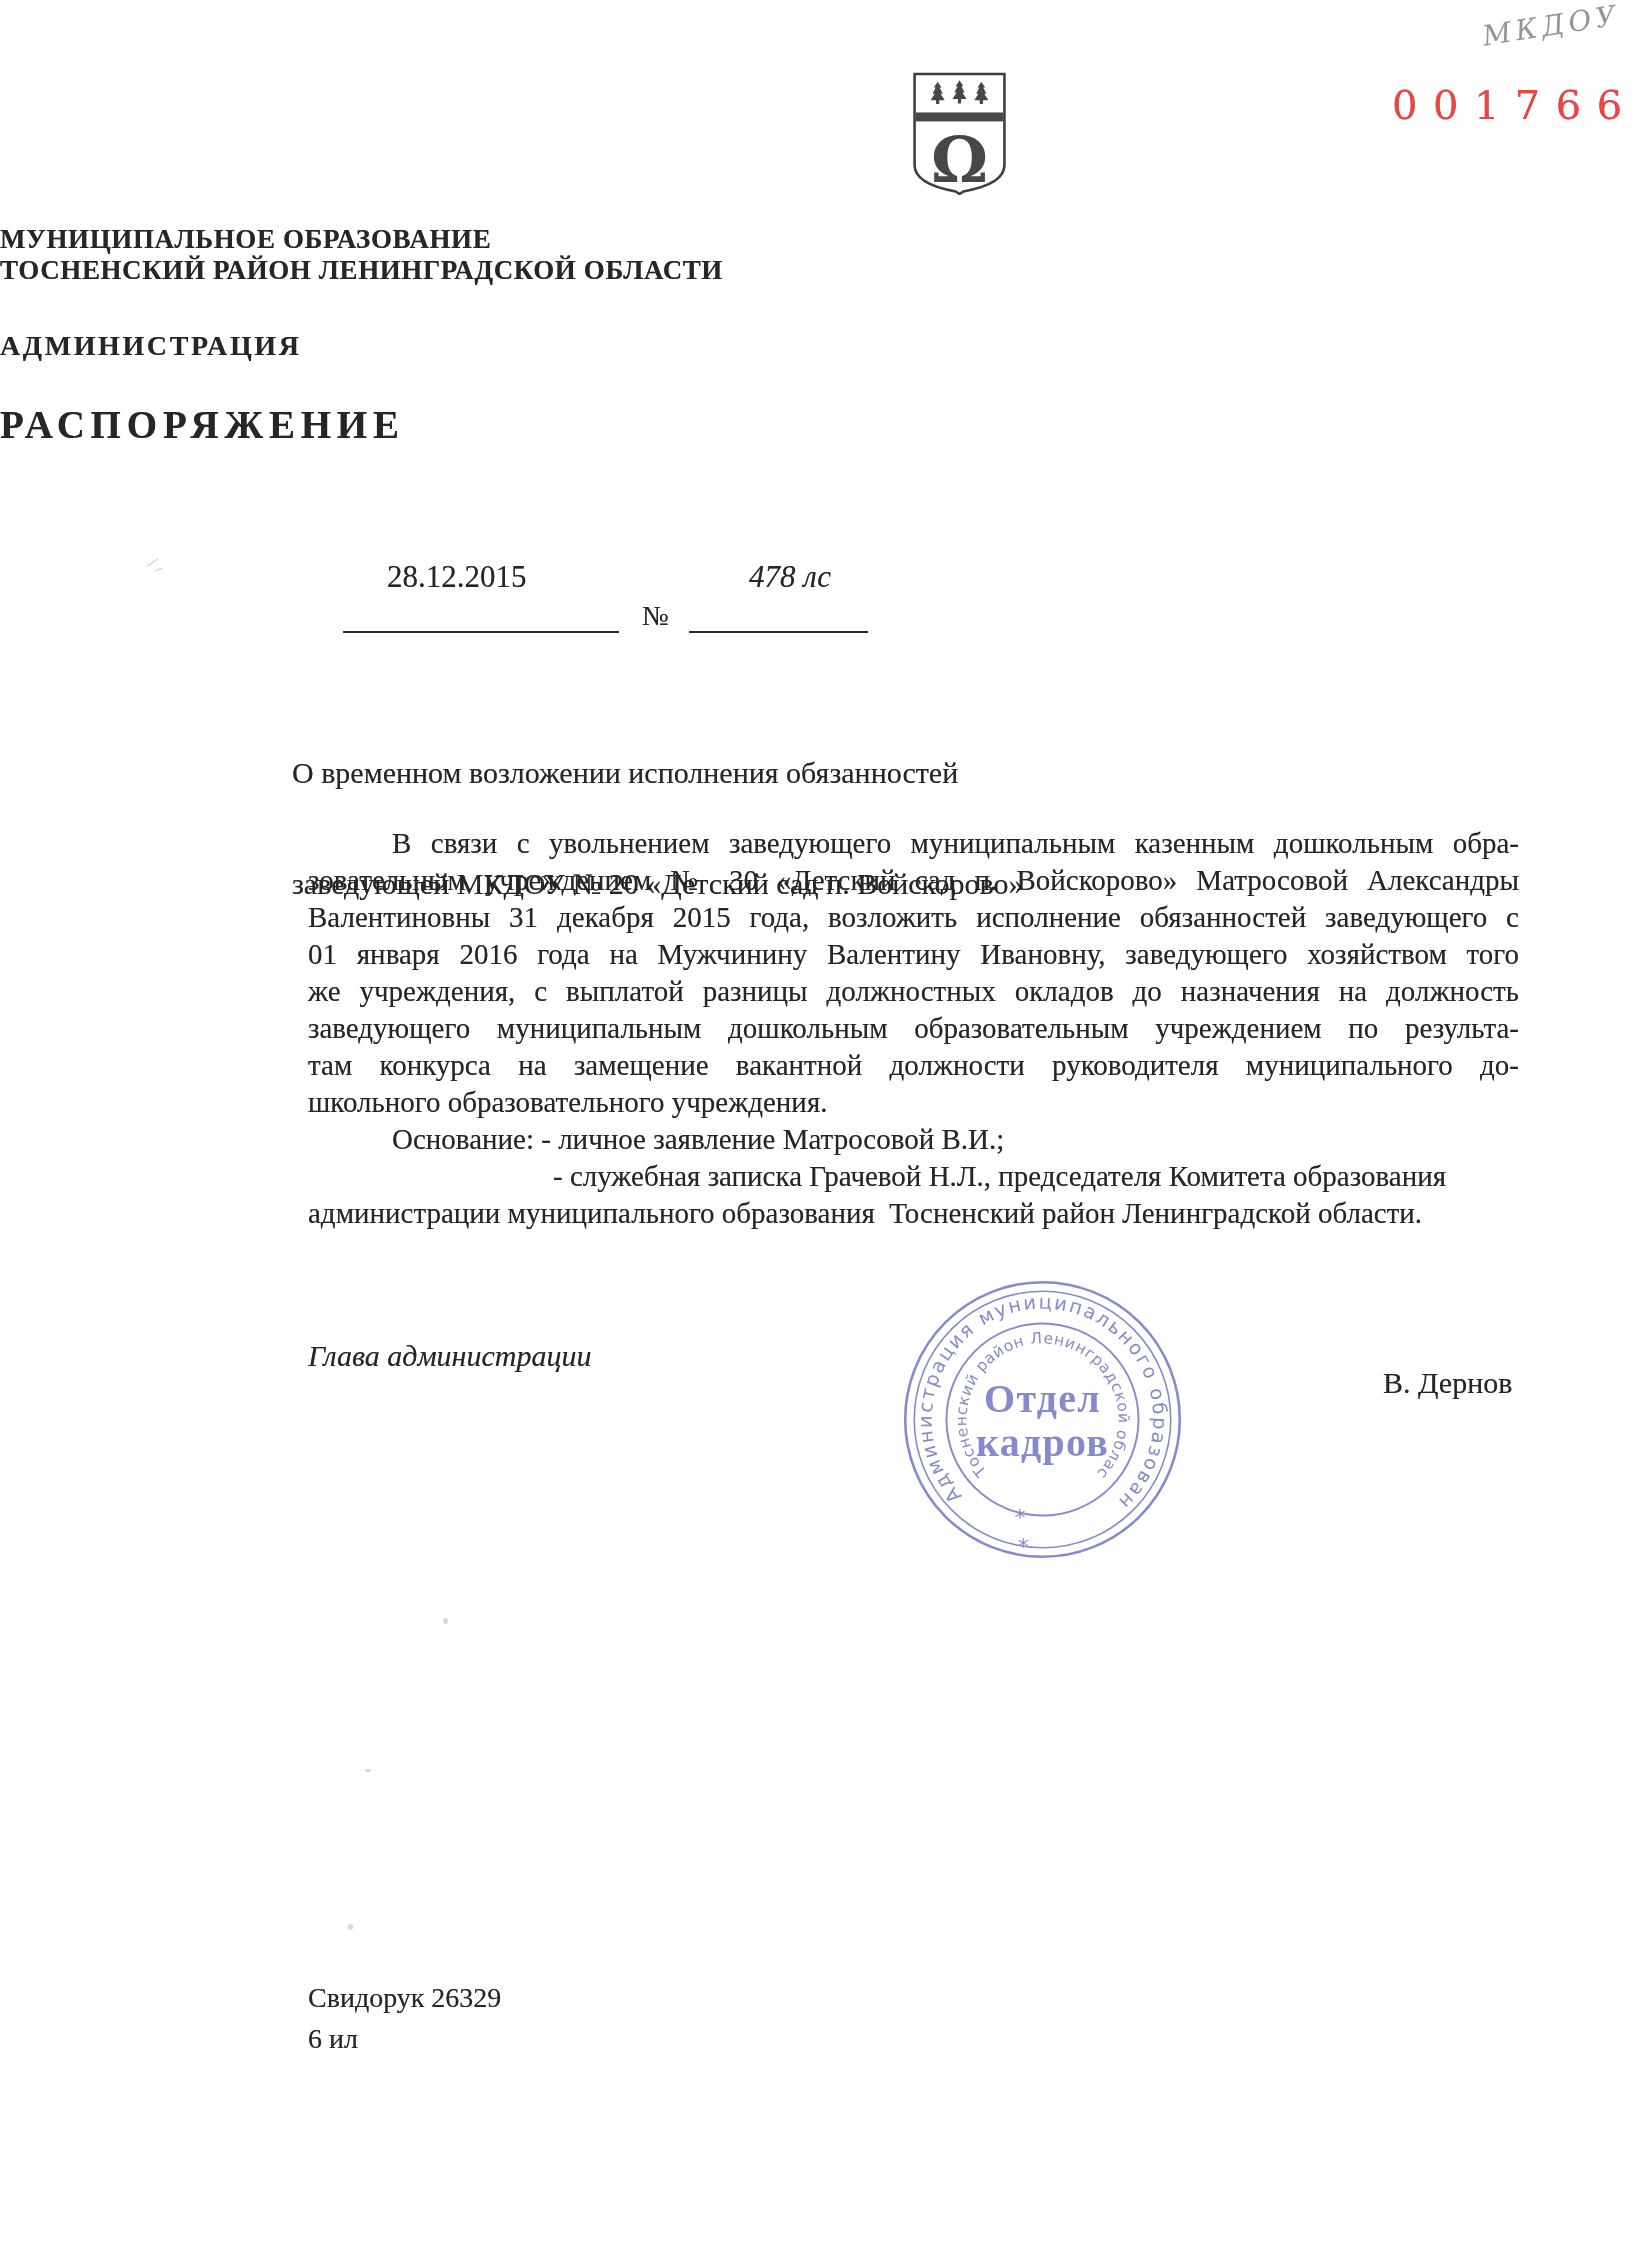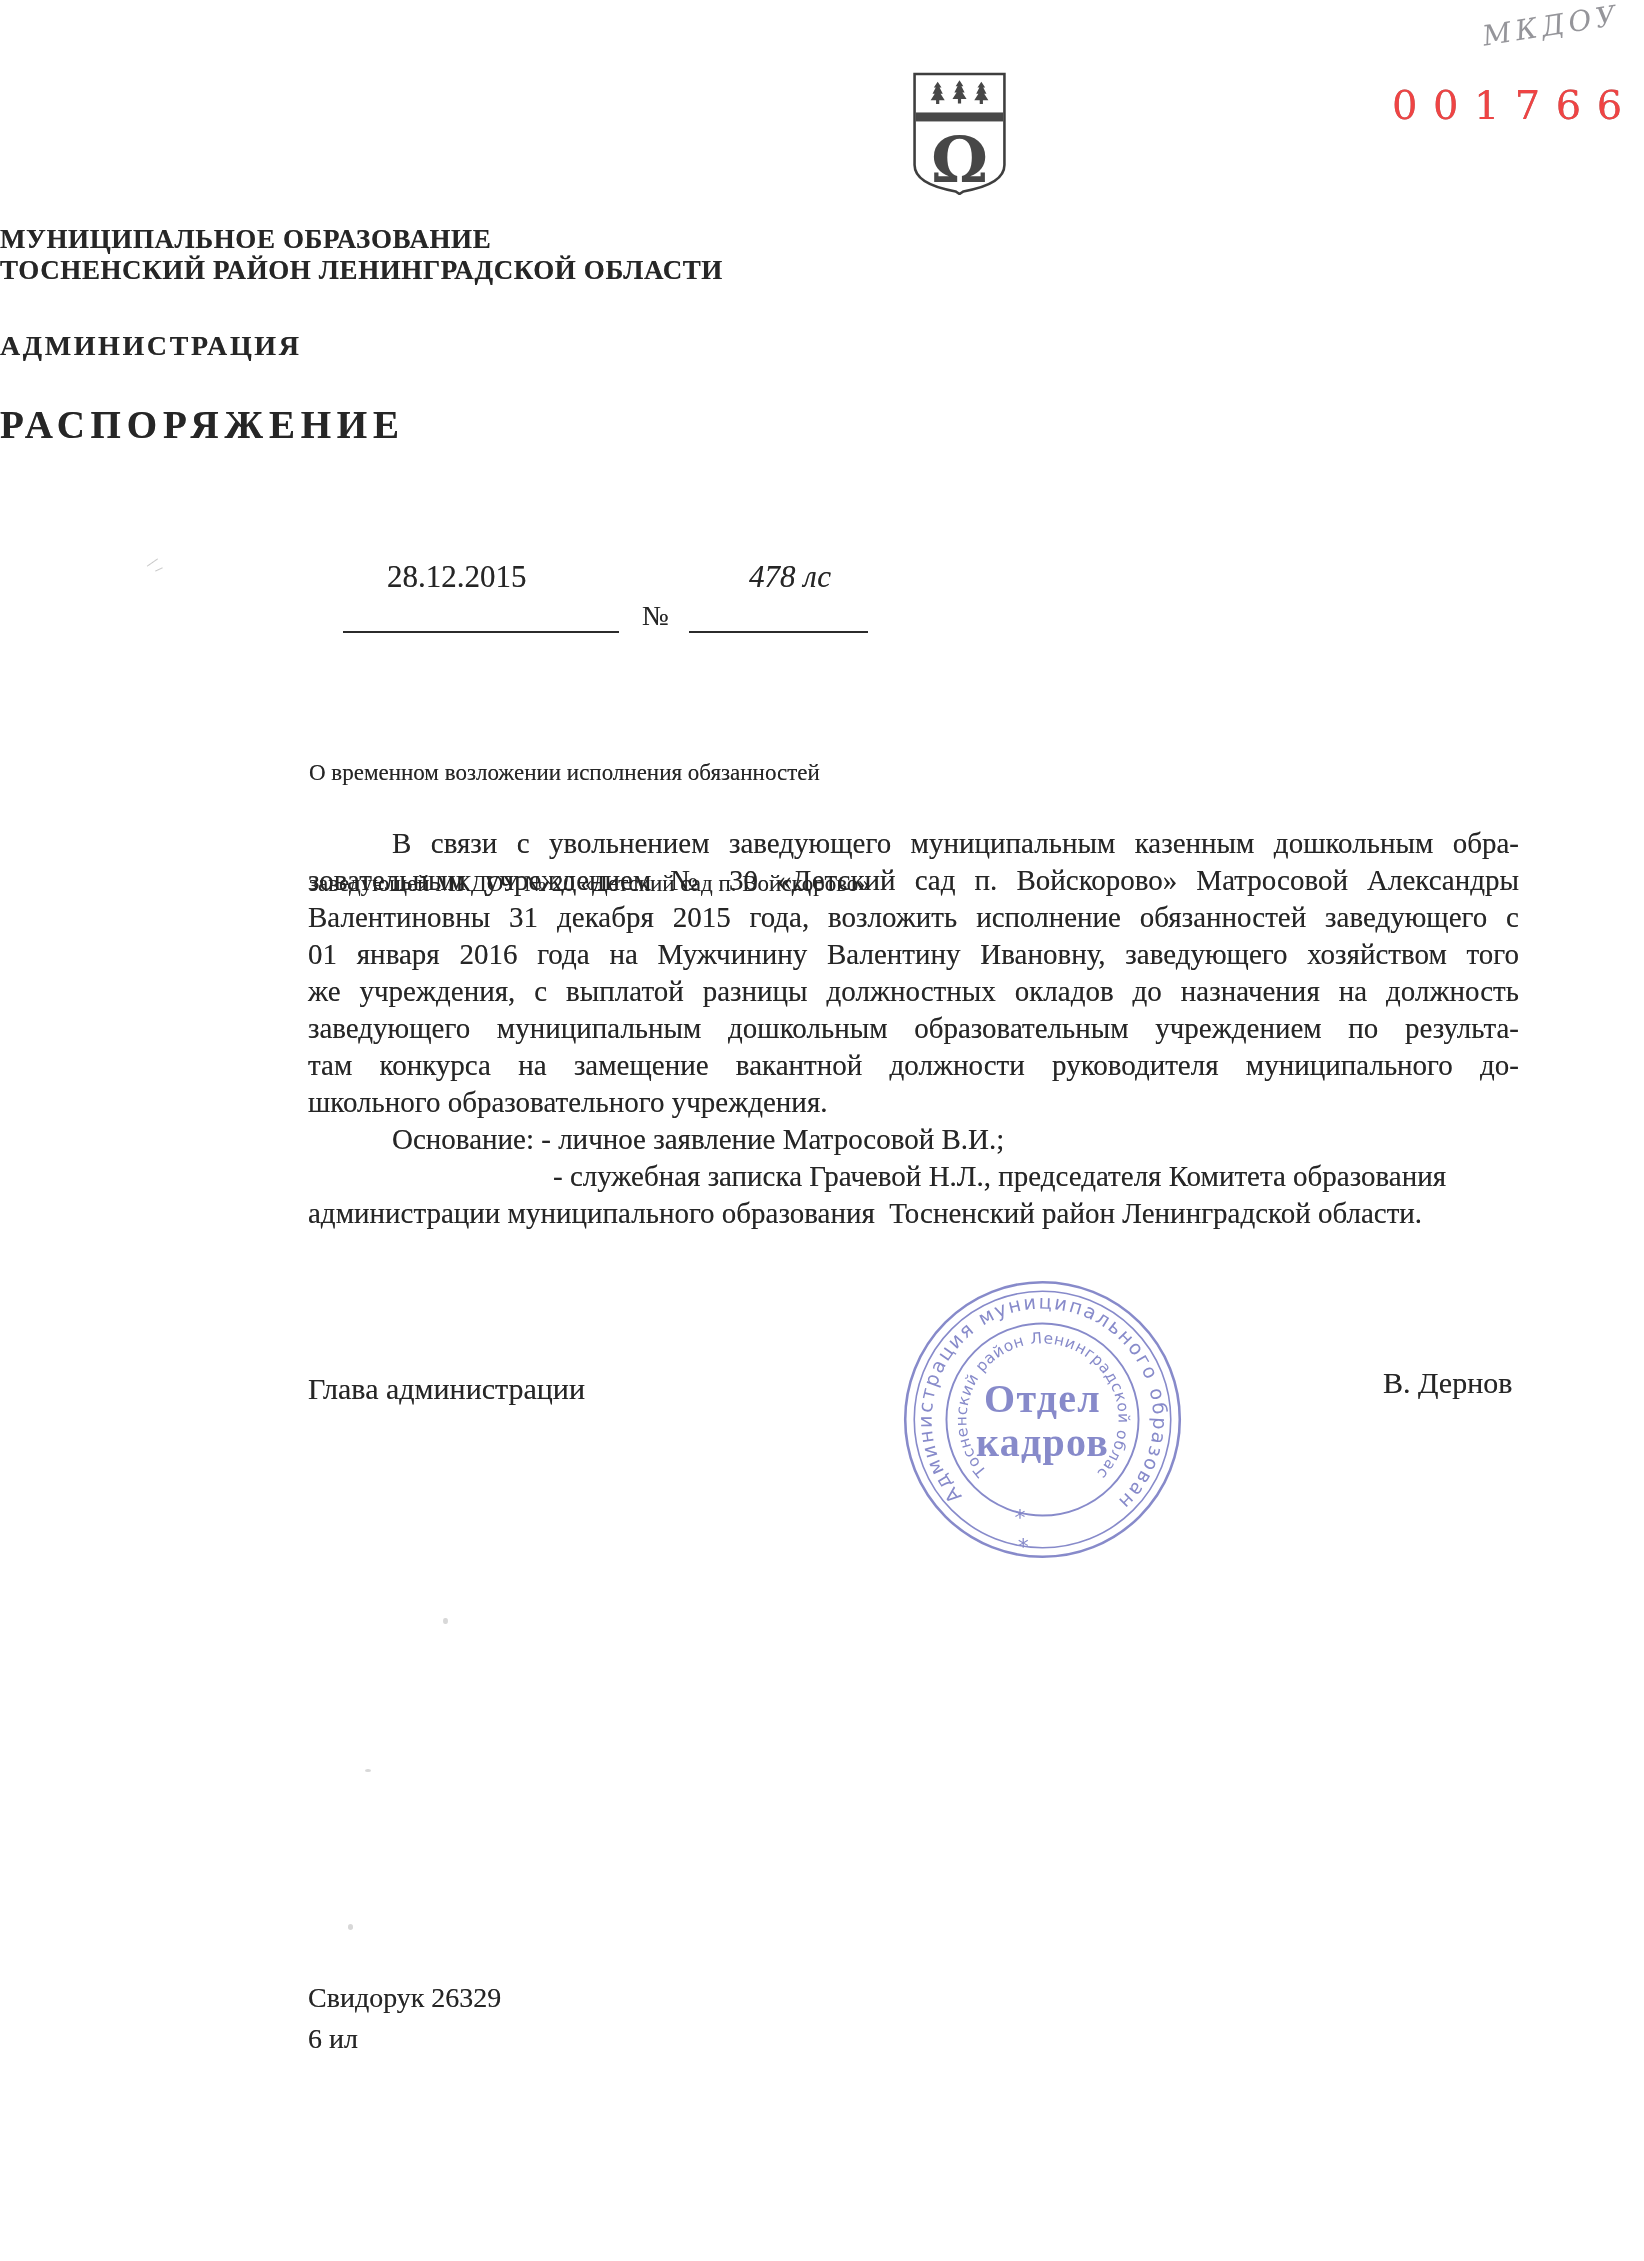--- a/index.html
+++ b/index.html
@@ -25,30 +25,30 @@
   .h2{top:330px;font-size:28px;letter-spacing:2.6px;}
   .h3{top:402px;right:58px;font-size:39px;letter-spacing:5.8px;}
   
   .date{left:387px;top:559px;font-size:31px;}
   .numsign{left:642px;top:600px;font-size:28px;}
   .numval{left:749px;top:559px;font-size:31px;font-style:italic;}
   .rule{height:1.9px;background:#2b2b2b;top:631px;}
   .rule-left{left:343px;width:276px;}
   .rule-right{left:689px;width:179px;}
   
-  .subject{left:309px;top:680px;font-size:23px;line-height:37px;white-space:pre;}
+  .subject{left:292px;top:680px;font-size:30px;line-height:37px;white-space:pre;}
   
   .bodyblock{left:308px;top:825px;width:1211px;font-size:29px;line-height:37px;}
   .bl{display:block;}
   .just{text-align:justify;text-align-last:justify;}
   .left{text-align:left;white-space:pre;}
   .ind1{text-indent:84px;}
   .ind2{text-indent:245px;}
   
-  .glava{left:308px;top:1372px;font-size:30px;}
+  .glava{left:308px;top:1339px;font-size:30px;font-style:italic;}
   .signer{left:1383px;top:1366px;font-size:30px;}
   
   .foot1{left:308px;top:1982px;font-size:28px;}
   .foot2{left:308px;top:2023px;font-size:28px;}
   
   .emblem{left:912px;top:71px;}
   .stamp{left:902px;top:1279px;opacity:.92;}
   .stamp text{fill:#7d81c6;}
   .ring{font-family:"DejaVu Sans",sans-serif;font-size:30px;letter-spacing:3px;}
   .ring2{font-family:"DejaVu Sans",sans-serif;font-size:24px;letter-spacing:1px;}

